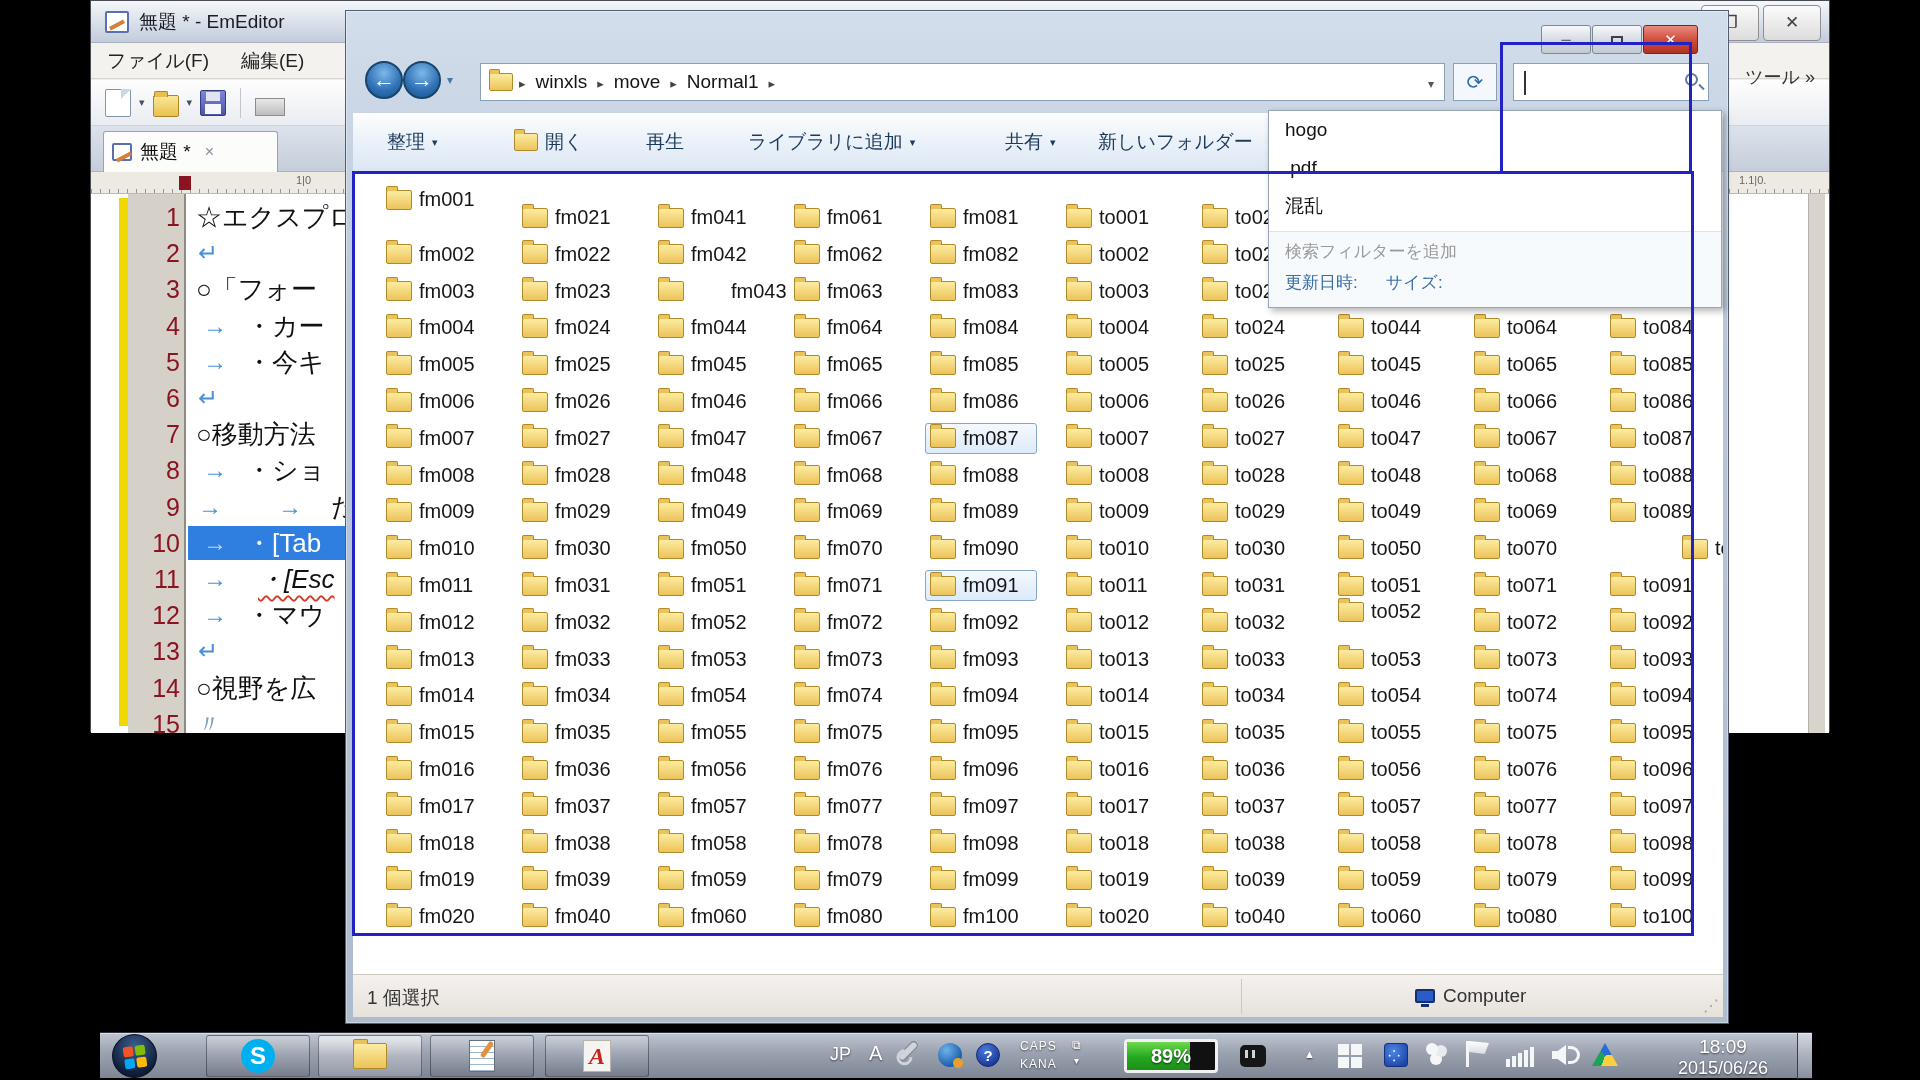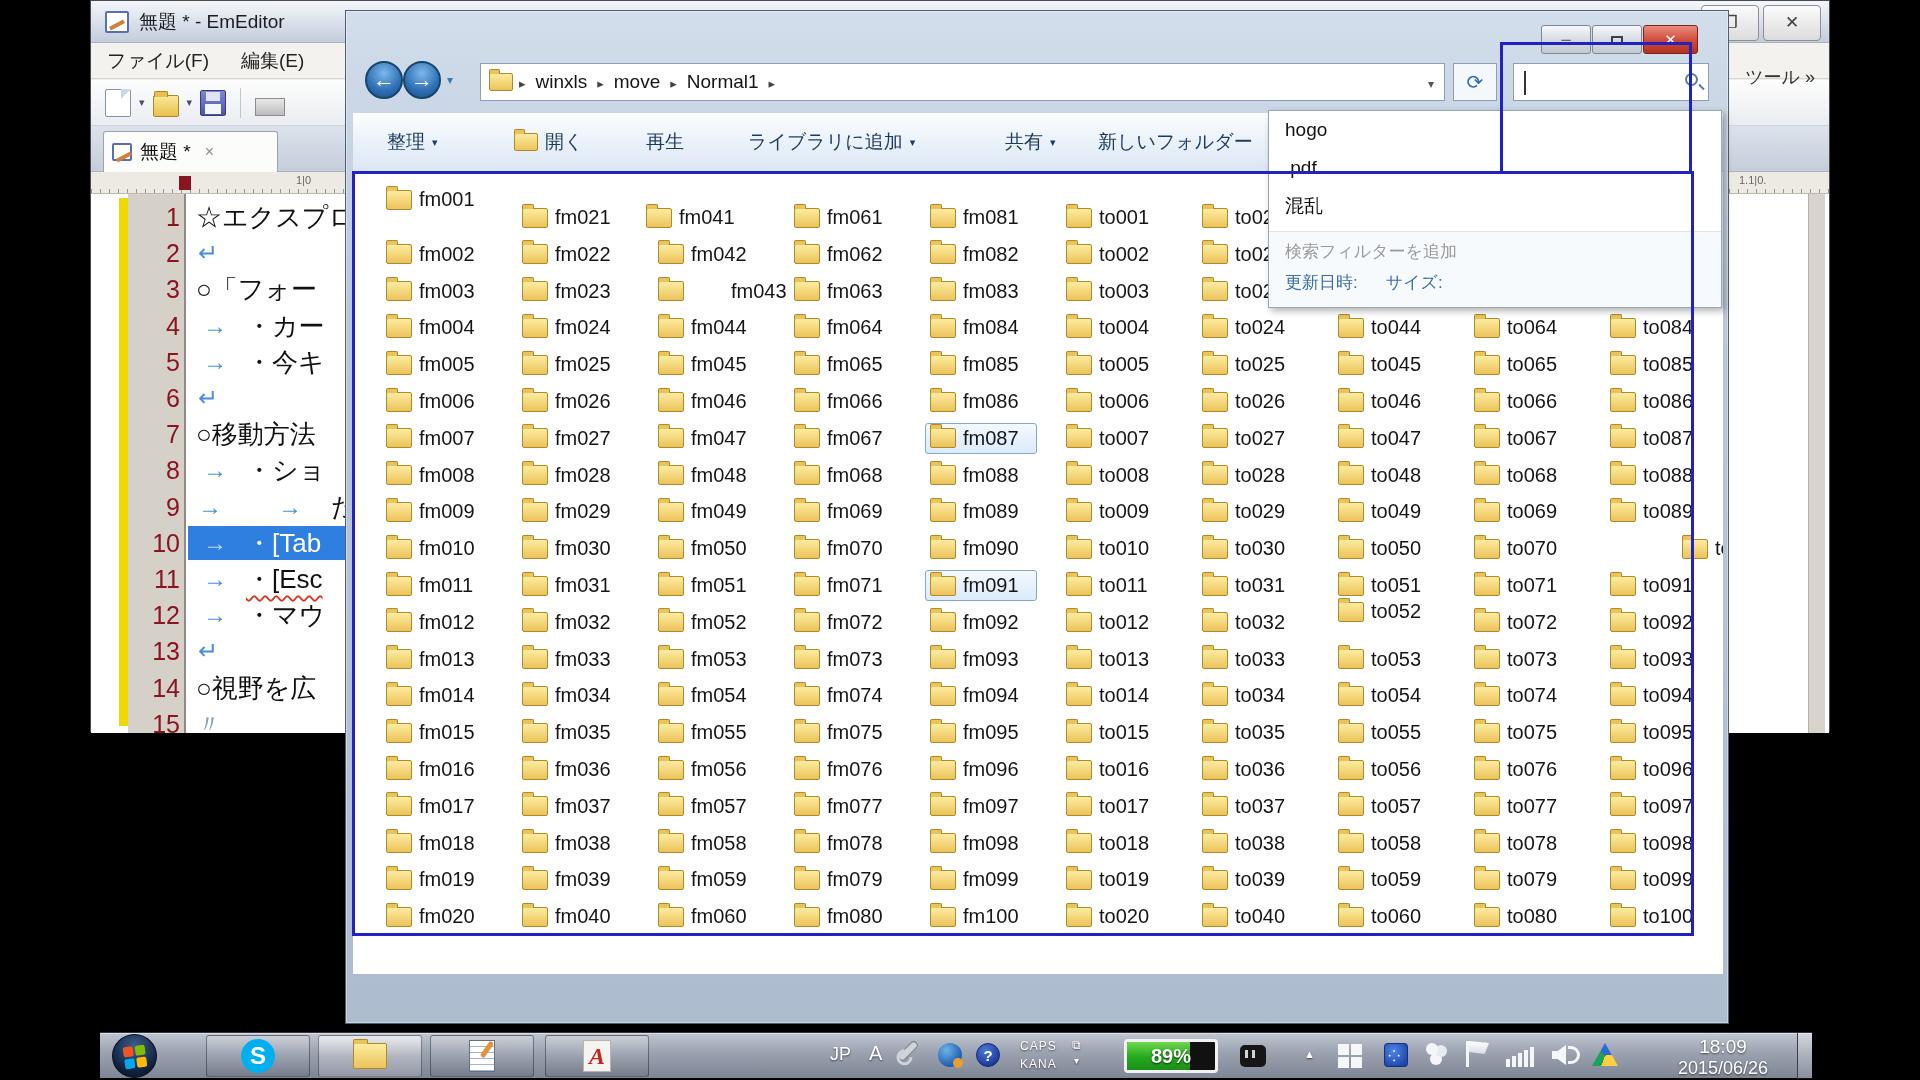--- a/index.html
+++ b/index.html
@@ -328,21 +328,21 @@
           </div>
           <div class="em-line sel" style="top: 330.8px;">
             <div class="hl"></div>
             <div class="em-num">10</div>
             <div class="em-mark" style="left: 112px;">→</div>
             <div class="em-seg" style="left: 155px;">・[Tab</div>
           </div>
           <div class="em-line" style="top: 367px;">
             <div class="em-num">11</div>
             <div class="em-mark" style="left: 112px;">→</div>
-            <div class="em-seg squig" style="left: 155px;">・[Esc</div>
+            <div class="em-seg squig" style="left: 167px; font-style: italic;">・[Esc</div>
           </div>
           <div class="em-line" style="top: 403.2px;">
             <div class="em-num">12</div>
             <div class="em-mark" style="left: 112px;">→</div>
             <div class="em-seg" style="left: 155px;">・マウ</div>
           </div>
           <div class="em-line" style="top: 439.4px;">
             <div class="em-num">13</div>
             <div class="em-mark" style="left: 107px;">↵</div>
           </div>
@@ -558,21 +558,21 @@
           <div class="flabel">fm038</div>
         </div>
         <div class="fitem" style="left: 164px; top: 692.4px;">
           <div class="fol"></div>
           <div class="flabel">fm039</div>
         </div>
         <div class="fitem" style="left: 164px; top: 729.2px;">
           <div class="fol"></div>
           <div class="flabel">fm040</div>
         </div>
-        <div class="fitem" style="left: 288px; top: 30px;">
+        <div class="fitem" style="left: 300px; top: 30px;">
           <div class="fol"></div>
           <div class="flabel">fm041</div>
         </div>
         <div class="fitem" style="left: 300px; top: 66.8px;">
           <div class="fol"></div>
           <div class="flabel">fm042</div>
         </div>
         <div class="fitem" style="left: 300px; top: 103.6px; gap: 40px;">
           <div class="fol"></div>
           <div class="flabel">fm043</div>
@@ -1200,20 +1200,29 @@
         <div class="fitem" style="left: 1252px; top: 692.4px;">
           <div class="fol"></div>
           <div class="flabel">to099</div>
         </div>
         <div class="fitem" style="left: 1252px; top: 729.2px;">
           <div class="fol"></div>
           <div class="flabel">to100</div>
         </div>
       </div>
 
+    <div id="statusbar">
+      <div id="status-sel">1 個選択</div>
+      <div id="status-divider"></div>
+      <div id="status-loc">
+        <div class="pcicon"></div>
+        <span>Computer</span>
+      </div>
+      <div id="status-grip">⋰</div>
+    </div>
   </div>
 
   <div id="search-dropdown">
     <div id="sd-items">
         <div class="sd-item">hogo</div>
         <div class="sd-item">.pdf</div>
         <div class="sd-item">混乱</div>
       </div>
     <div id="sd-filter-sec">
       <div id="sd-filter-label">検索フィルターを追加</div>

